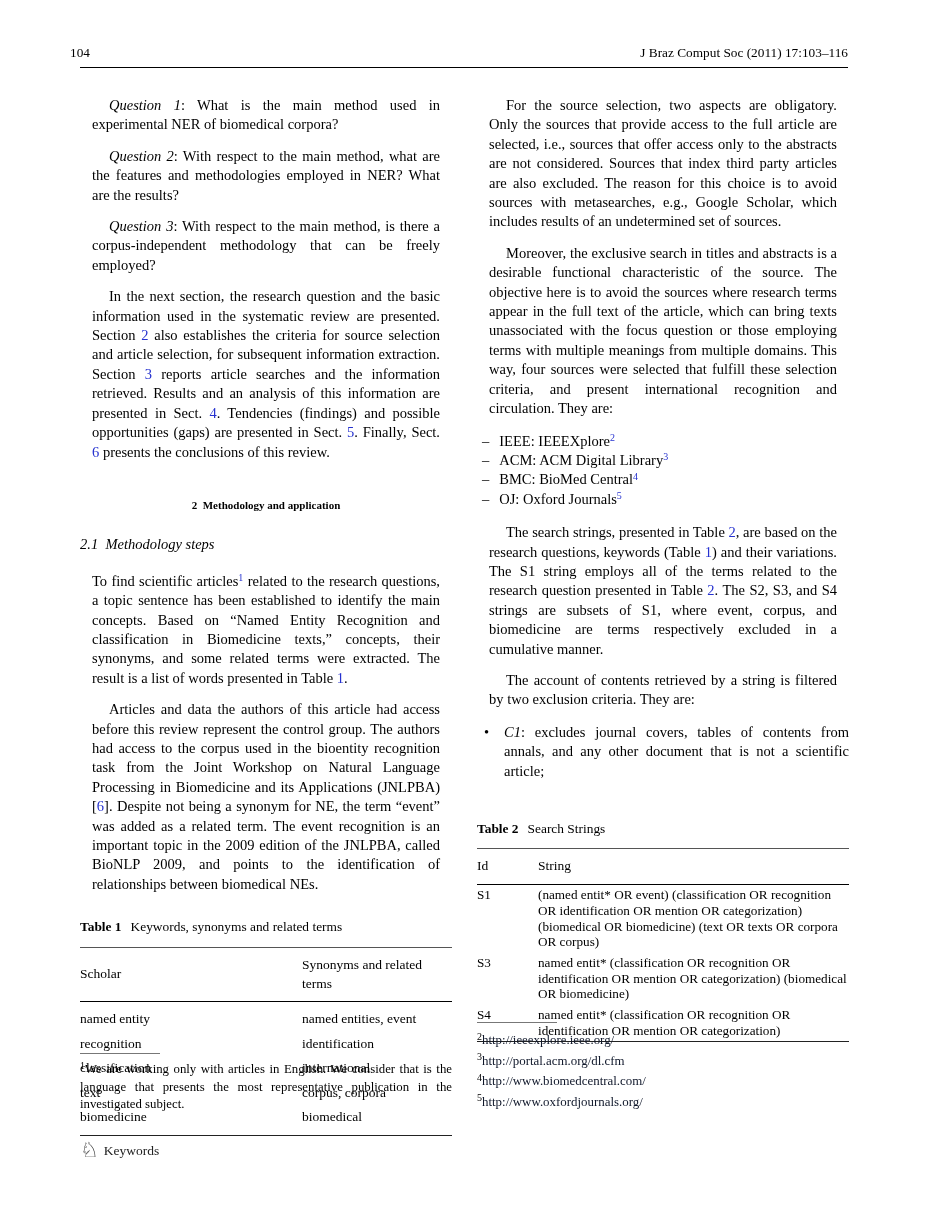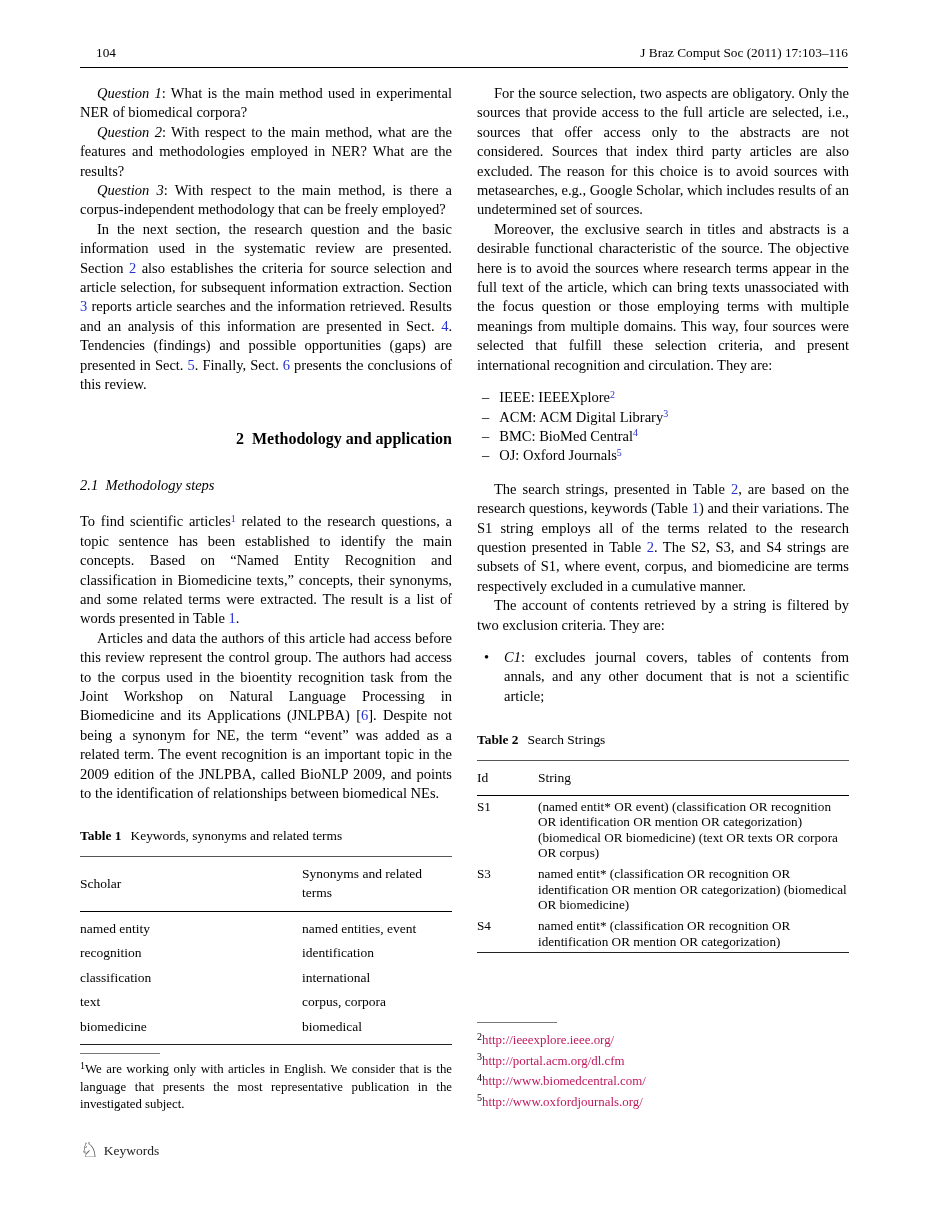--- a/index.html
+++ b/index.html
@@ -1,52 +1,52 @@
 <!DOCTYPE html>
 <html><head>
 <meta charset="utf-8">
 <style>
   html,body{margin:0;padding:0;background:#ffffff;}
   .page{position:relative;width:925px;height:1230px;background:#ffffff;overflow:hidden;
         font-family:"Liberation Serif","DejaVu Serif",serif;color:#000;}
-  .header{position:absolute;left:96px;right:77px;top:45px;display:flex;
+  .header{position:absolute;left:70px;right:77px;top:45px;display:flex;
           justify-content:space-between;font-size:13.3px;line-height:16px;}
   .hrule{position:absolute;left:80px;right:77px;top:67px;border-top:1.5px solid #000;}
   .cols{position:absolute;left:80px;top:84px;width:769px;display:flex;gap:25px;}
   .col{width:372px;font-size:14.5px;line-height:19.4px;text-align:justify;}
-  p{margin:0;}
+  p{margin:12px;}
   .ind{text-indent:17px;}
   .seg-i{font-style:italic;}
   .seg-a{color:#2531cf;}
   .seg-sup{color:#2531cf;font-size:10px;position:relative;top:-4.5px;line-height:0;}
   .seg-supk{color:#000;font-size:10px;position:relative;top:-4.5px;line-height:0;}
-  .h2{font-weight:bold;font-size:16px;margin:34px 0 28px;text-align:right;}
+  .h2{font-weight:bold;font-size:11px;margin:34px 0 20px;text-align:center;}
   .h3{font-size:14.5px;font-weight:normal;margin:0 0 17px;text-align:left;font-style:italic;}
   .srclist{margin:13px 0 14px;text-align:left;}
   .srcitem{display:flex;gap:10px;padding-left:5px;}
   .bullet-item{position:relative;padding-left:27px;margin-top:13px;}
   .bl{position:absolute;left:7px;}
   .tblock{margin-top:23px;}
-  .tblock2{margin-top:24px;}
+  .tblock2{margin-top:38px;}
   .tcap{font-size:13.4px;text-align:left;margin-bottom:10px;}
   .tcap .lbl{font-weight:bold;margin-right:9px;}
   table{width:100%;border-collapse:collapse;border-top:1.2px solid #555;
         border-bottom:1.5px solid #222;font-size:13.5px;}
   th{text-align:left;font-weight:normal;padding:7px 0 8px;border-bottom:1.7px solid #000;}
   td{vertical-align:top;text-align:left;padding:4px 0;line-height:16.5px;}
   tbody tr:first-child td{padding-top:9px;}
   tbody tr:last-child td{padding-bottom:9px;}
   #table2 td{line-height:15.6px;font-size:13.2px;padding:2.6px 0;}
   #table2 td:first-child{padding-right:6px;}
   .fnl{position:absolute;left:80px;top:1053px;width:372px;font-size:12.8px;
        line-height:17.5px;text-align:justify;}
   .fnr{position:absolute;left:477px;top:1022px;width:372px;font-size:12.9px;
        line-height:20.5px;text-align:left;}
   .fnrule{width:80px;border-top:1.3px solid #777;margin-bottom:7px;}
-  .fn-url{color:#be185d;}
+  .fn-url{color:#0f172a;}
   .fnline{white-space:nowrap;}
   .springer{position:absolute;left:80px;top:1140px;display:flex;align-items:center;
             gap:5px;font-size:13.5px;color:#222;}
   .knight{font-size:21px;line-height:1;}
 </style>
 </head>
 <body>
 
 <div class="page">
 

